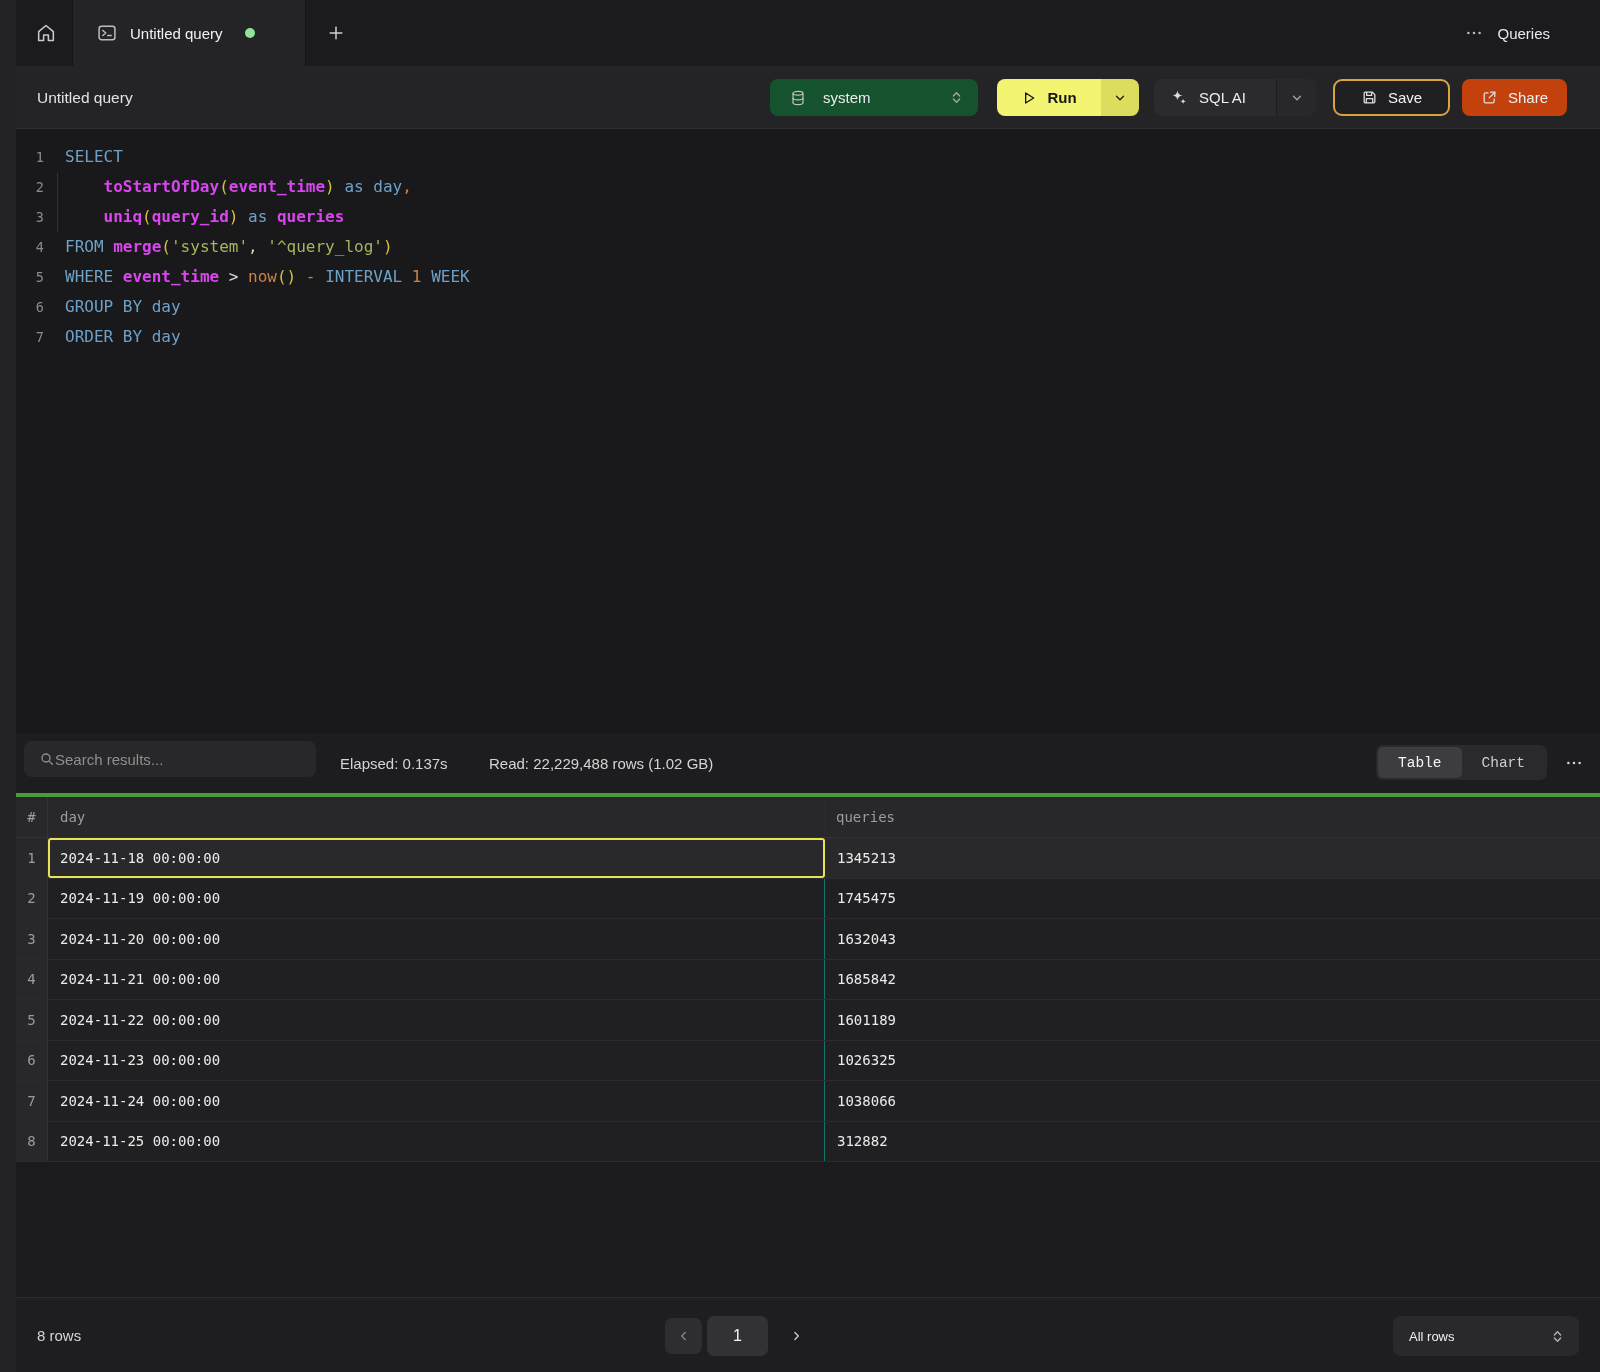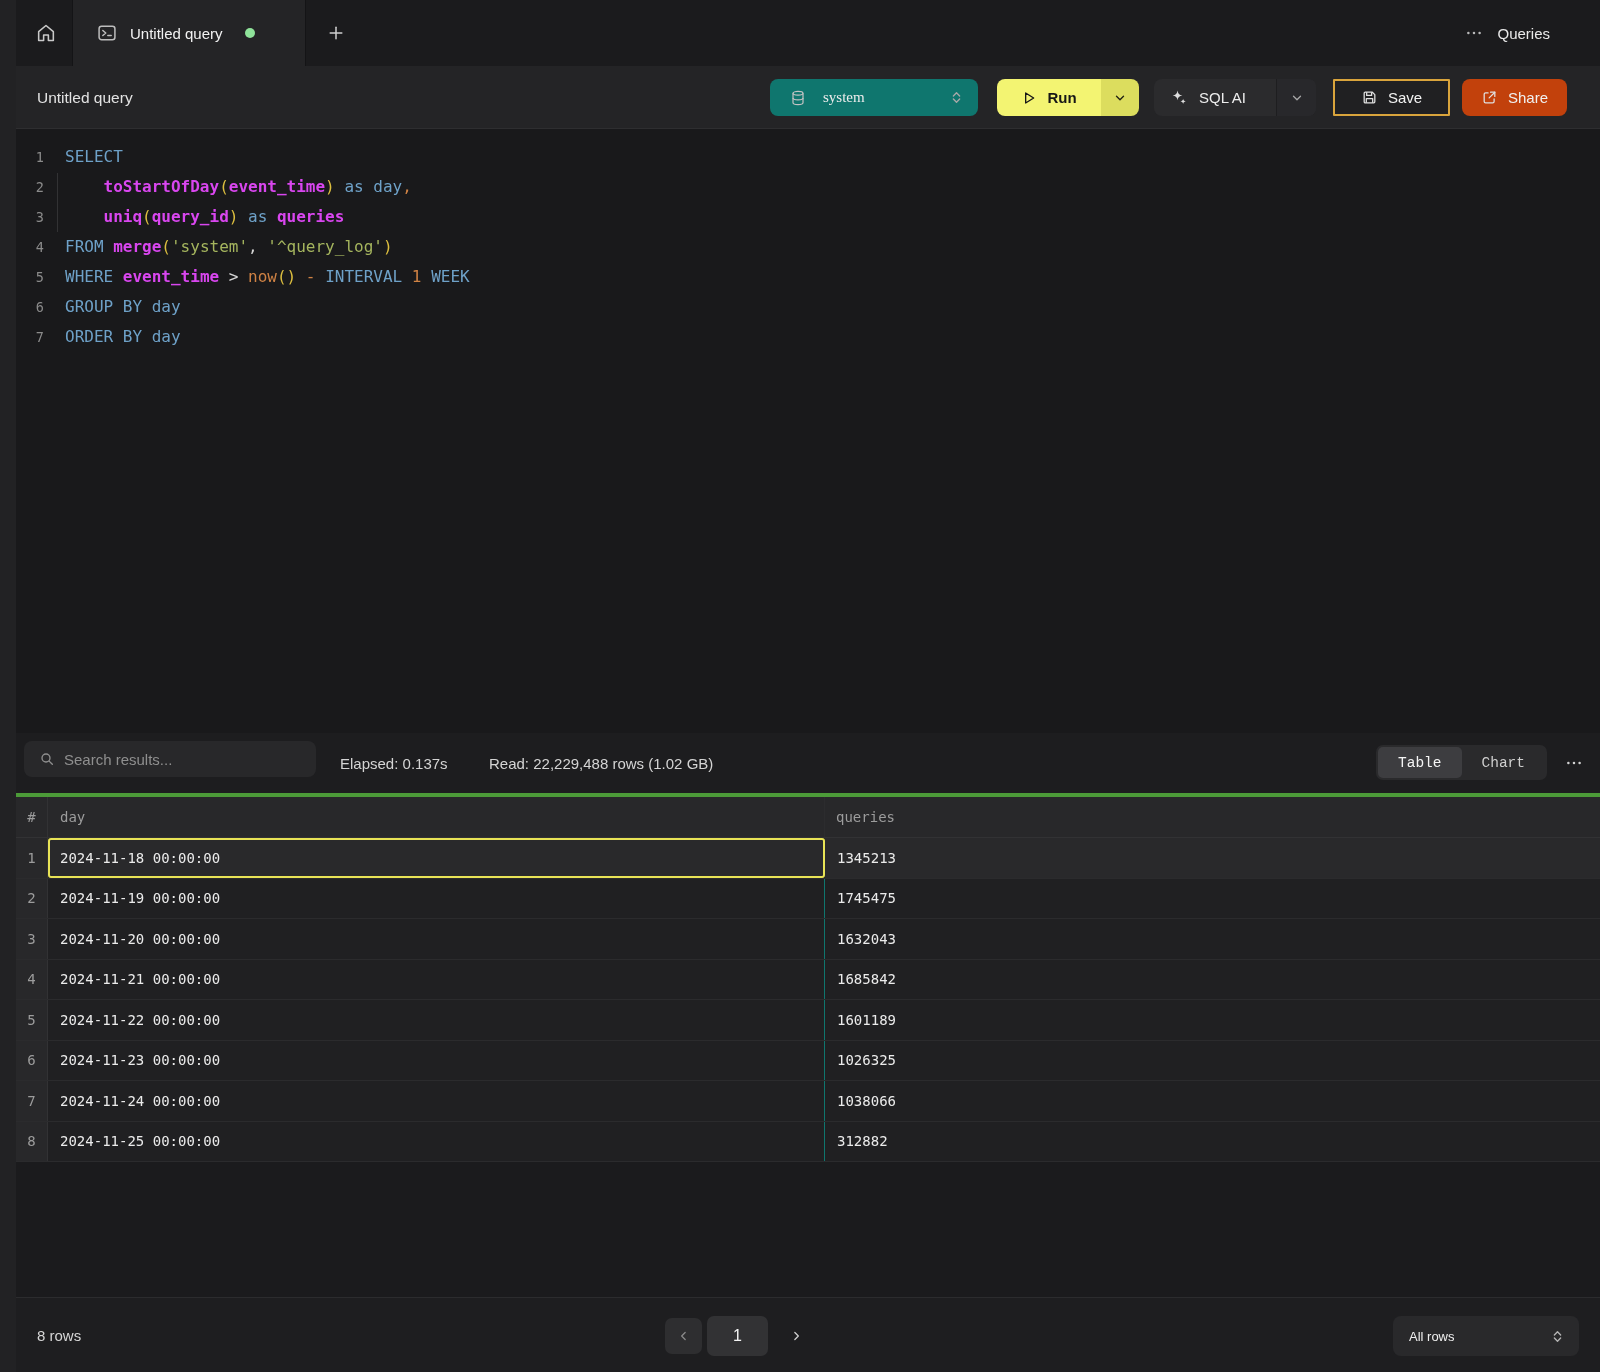--- a/index.html
+++ b/index.html
@@ -34,37 +34,37 @@
   .more-btn { color:#b9b9b9; display:flex; align-items:center; }
   .queries-label { font-size:15px; color:#e9e9e9; }
 
   
   .toolbar { left:16px; top:66px; right:0; height:63px; background:#242426;
     border-bottom:1px solid #2e2e30; }
   .query-title { position:absolute; left:21px; top:0; height:63px;
     display:flex; align-items:center; font-size:15.5px; color:#e3e3e3; }
   .btn { position:absolute; top:13px; height:37px; border-radius:8px;
     display:flex; align-items:center; font-size:15px; color:#ededed; cursor:default; }
-  .sel-db { left:754px; width:208px; background:#0f766e; padding:0 14px 0 20px;font-family:Liberation Serif, serif; }
+  .sel-db { left:754px; width:208px; background:#14532d; padding:0 14px 0 20px; }
   .sel-db .db-icon { color:#c4c4c4; margin-right:17px; }
   .sel-db .sel-label { flex:1; color:#ececec; }
   .sel-db .updown { color:#a8a8a8; }
   .run-group { left:981px; width:142px; overflow:hidden; padding:0; }
   .run-main { width:104px; height:37px; background:#f3f472; display:flex;
     align-items:center; justify-content:center; gap:10px; color:#161616; font-weight:bold; }
   .run-caret { width:38px; height:37px; background:#dcdd5e; display:flex;
     align-items:center; justify-content:center; color:#242414; }
   .sqlai { left:1138px; width:162px; background:#2b2b2d; padding:0; }
   .sqlai-main { flex:1; height:37px; display:flex; align-items:center; gap:11px; padding-left:16px; }
   .sqlai .spark { color:#dedede; }
   .sqlai-caret { width:40px; height:37px; display:flex; align-items:center; justify-content:center;
     color:#a8a8a8; background:#28282b; border-left:1px solid #1e1e20;
     border-radius:0 8px 8px 0; }
   .save-btn { left:1317px; width:117px; background:#202022; border:2px solid #d9a43c;
-    border-radius:1px; justify-content:center; gap:10px; color:#f2f2f2; }
+    border-radius:9px; justify-content:center; gap:10px; color:#f2f2f2; }
   .share-btn { left:1446px; width:105px; background:#c2410c; justify-content:center;
     gap:10px; color:#f0f0f0; }
   .btn .b-icon { color:#e0e0e0; }
 
   
   .editor { left:16px; top:129px; right:0; height:604px; background:#19191b;
     padding-top:13px; font-family:"DejaVu Sans Mono", monospace; }
   .code-line { display:flex; height:30px; line-height:30px; }
   .line-num { width:34px; text-align:right; padding-right:6px; font-size:13.5px; color:#8b8b8b; }
   .line-code { padding-left:15px; font-size:16px; white-space:pre; }
@@ -73,21 +73,21 @@
   .tk-pr { color:#dcbe3f; }
   .tk-st { color:#a5b55e; }
   .tk-op { color:#cf8244; }
   .tk-pl { color:#d6d6d6; }
   .indent-guide { position:absolute; left:41px; top:44px; width:1px; height:59px; background:#323234; }
 
   
   .results-bar { left:16px; top:733px; right:0; height:60px; background:#1d1d1f; }
   .search-box { position:absolute; left:8px; top:8px; width:292px; height:36px;
     background:#28282a; border-radius:8px; display:flex; align-items:center;
-    padding-left:15px; gap:9px; color:#8f8f8f; }
+    padding-left:15px; gap:0; color:#8f8f8f; }
   .search-box input { background:transparent; border:none; outline:none; color:#cfcfcf;
     font-size:15px; font-family:"Liberation Sans",sans-serif; width:200px; }
   .search-box input::placeholder { color:#8f8f8f; }
   .stat { position:absolute; top:0; height:60px; display:flex; align-items:center;
     font-size:15px; color:#d4d4d4; }
   .stat-elapsed { left:324px; }
   .stat-read { left:473px; }
   .view-toggle { position:absolute; left:1360px; top:12px; width:171px; height:35px;
     background:#2a2a2c; border-radius:7px; display:flex; padding:2px;font-family:Liberation Mono, monospace; }
   .seg { flex:1; display:flex; align-items:center; justify-content:center;

